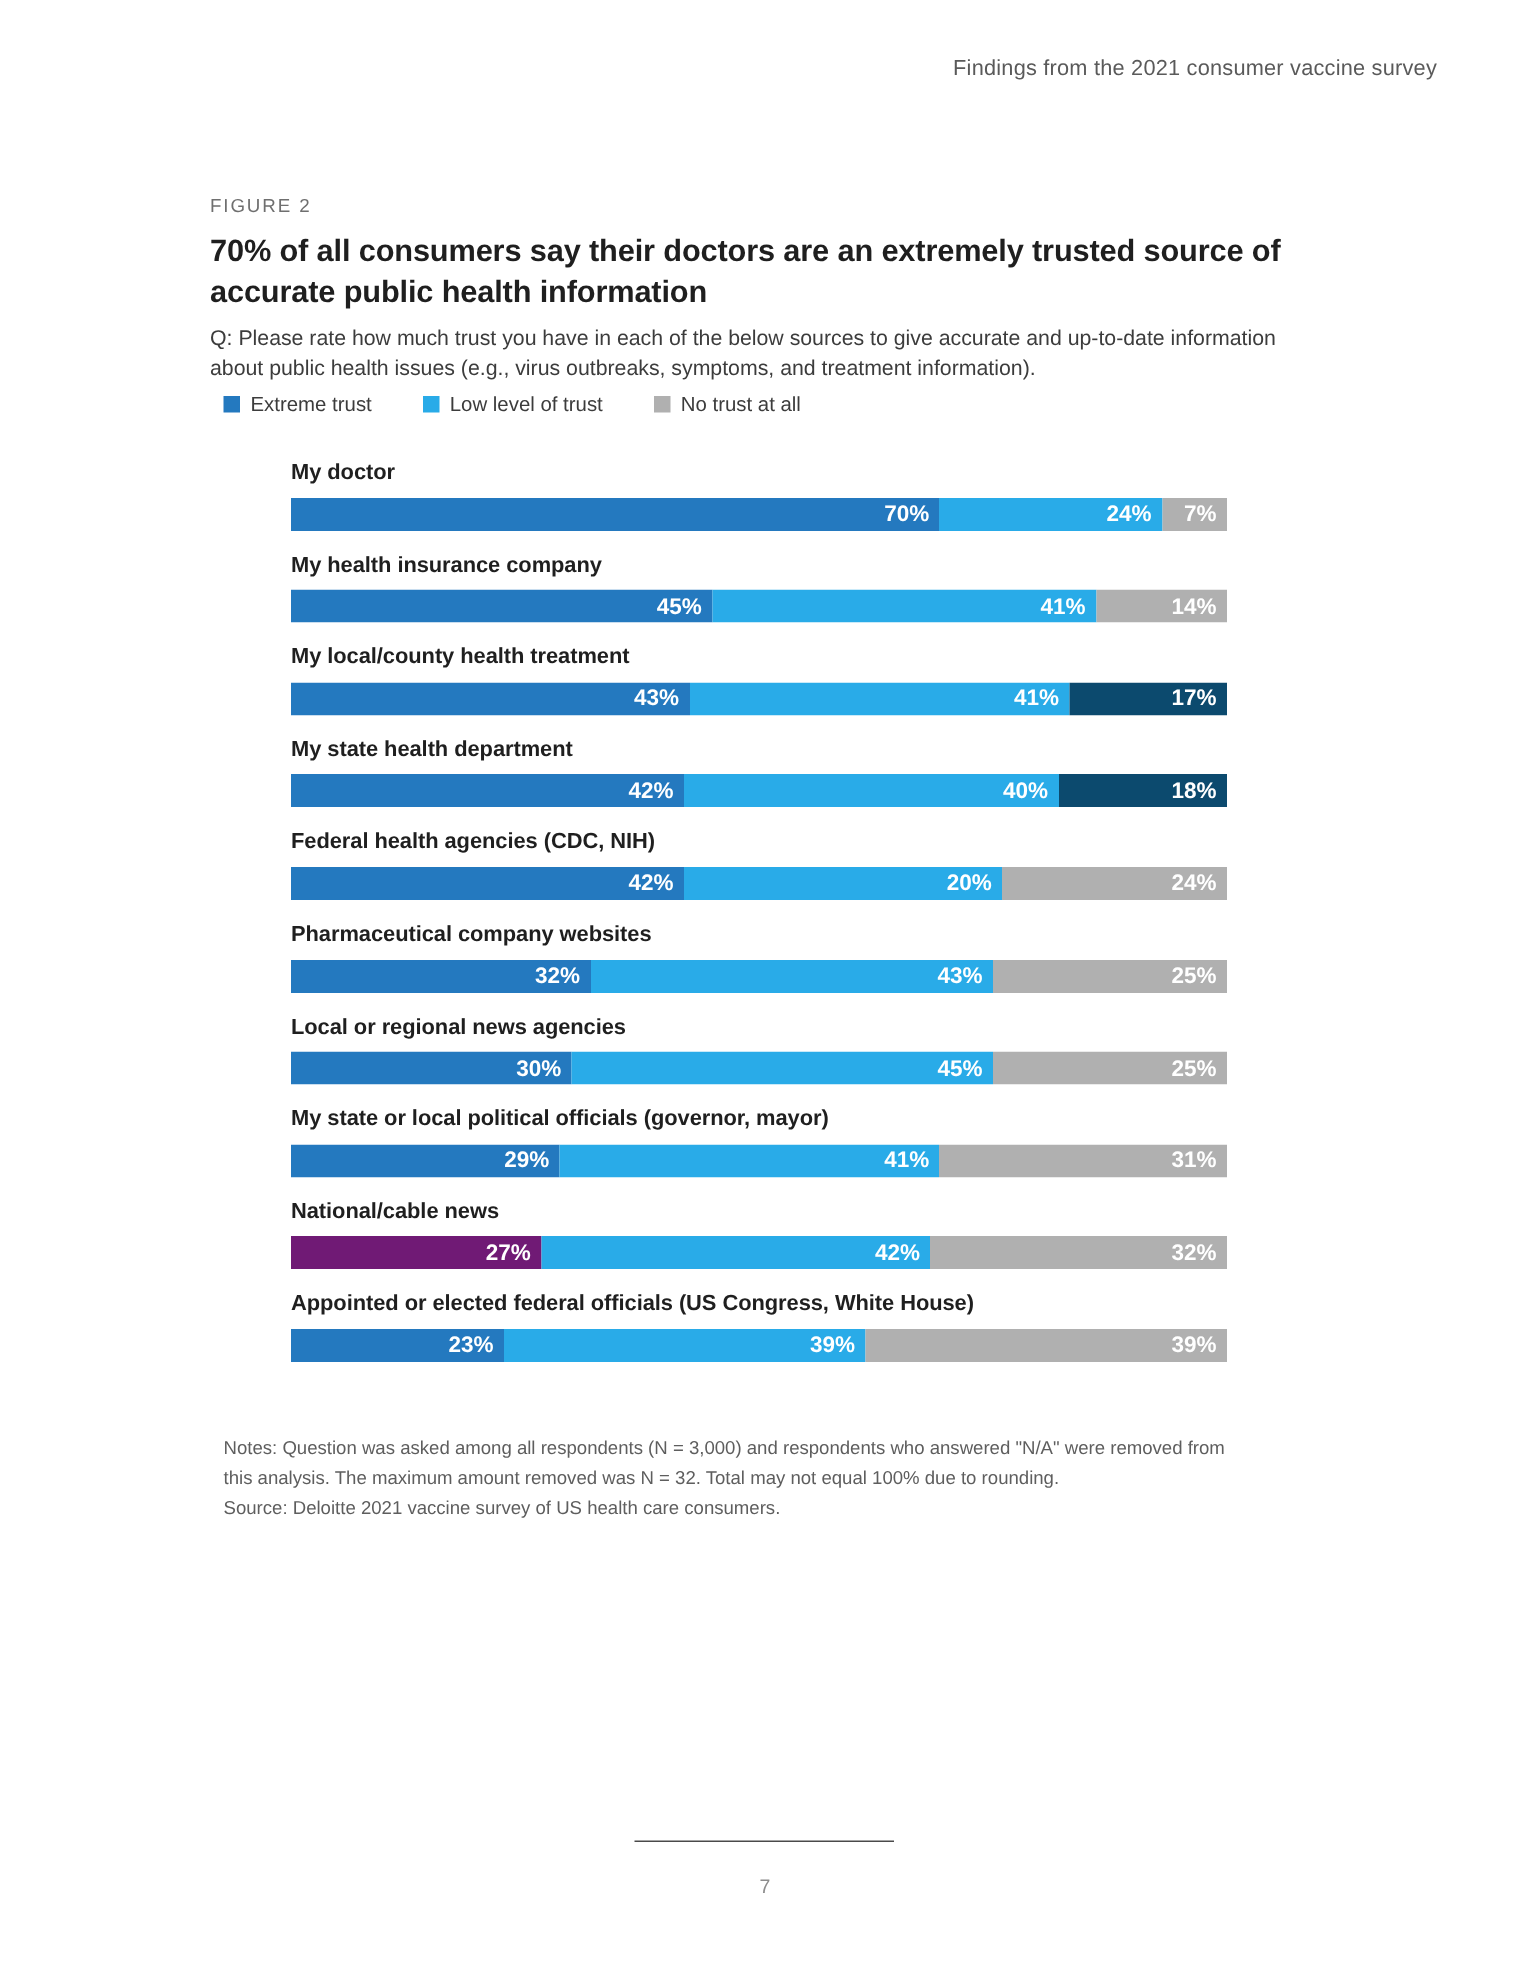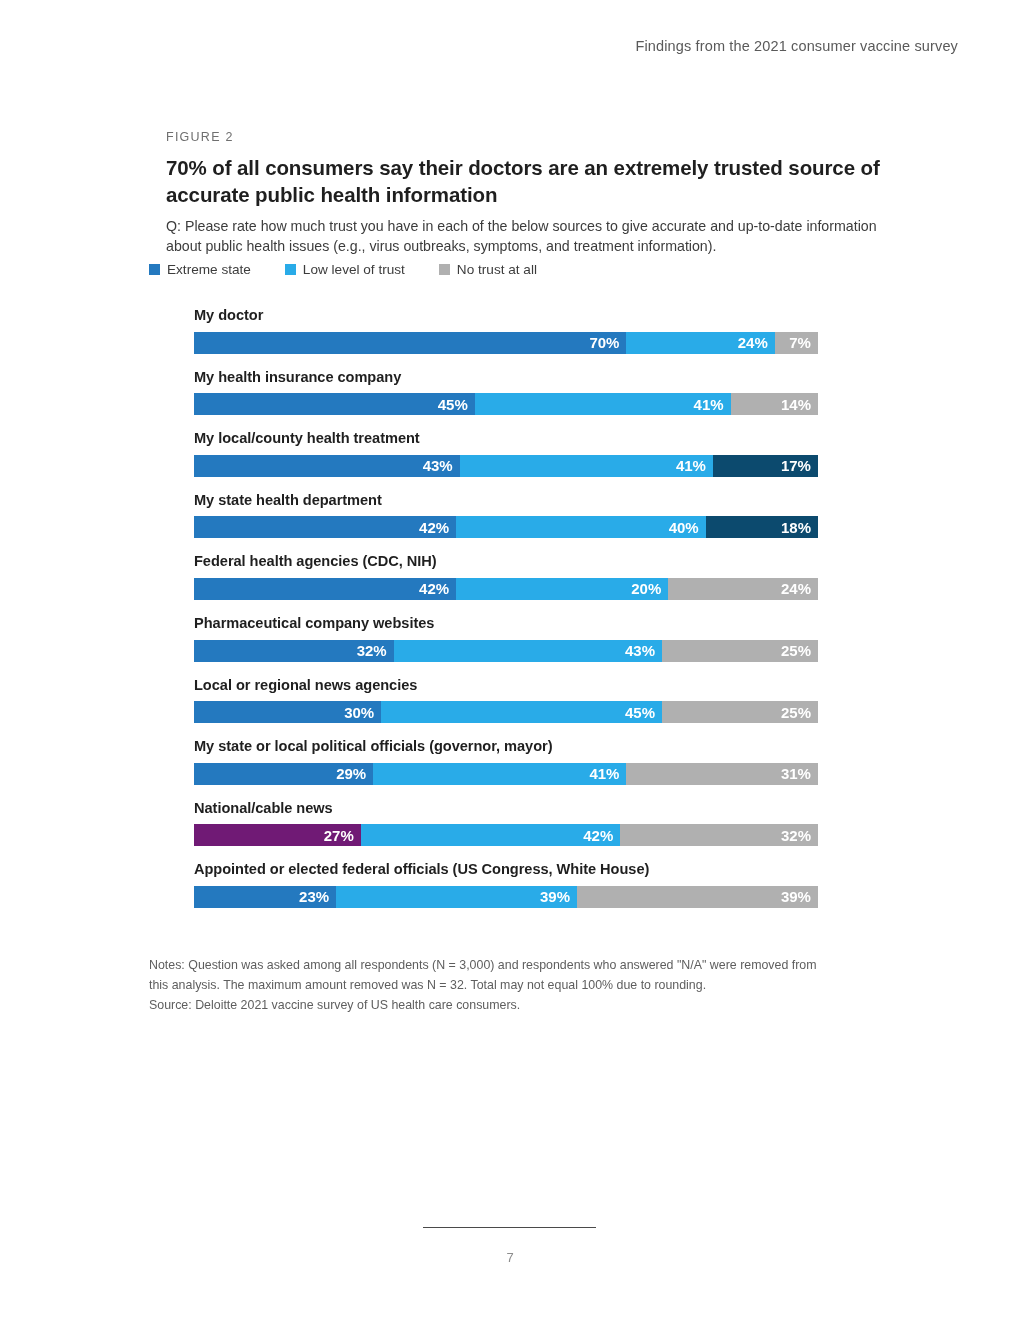--- a/index.html
+++ b/index.html
@@ -28,21 +28,21 @@
     right: 62px;
     font-size: 14.5px;
     color: #5a5a5a;
     letter-spacing: 0.01em;
     white-space: nowrap;
   }
 
   
   .figure-block {
     position: absolute;
-    left: 166px;
+    left: 140px;
     top: 130px;
     width: 740px;
   }
 
   .figure-label {
     font-size: 12.5px;
     letter-spacing: 0.10em;
     color: #6f6f6f;
     margin-bottom: 11px;
   }
@@ -175,21 +175,21 @@
 
   <div class="figure-block">
     <div class="figure-label">FIGURE 2</div>
     <h1 class="figure-title">70% of all consumers say their doctors are an extremely trusted source of accurate public health information</h1>
     <p class="figure-question">Q: Please rate how much trust you have in each of the below sources to give accurate and up-to-date information about public health issues (e.g., virus outbreaks, symptoms, and treatment information).</p>
   </div>
 
   <div class="legend" id="legend">
       <div class="legend-item">
         <span class="legend-swatch" style="background: rgb(36, 121, 191);"></span>
-        <span class="legend-text">Extreme state</span>
+        <span class="legend-text">Extreme trust</span>
       </div>
       <div class="legend-item">
         <span class="legend-swatch" style="background: rgb(41, 171, 232);"></span>
         <span class="legend-text">Low level of trust</span>
       </div>
       <div class="legend-item">
         <span class="legend-swatch" style="background: rgb(176, 176, 176);"></span>
         <span class="legend-text">No trust at all</span>
       </div>
     </div>

